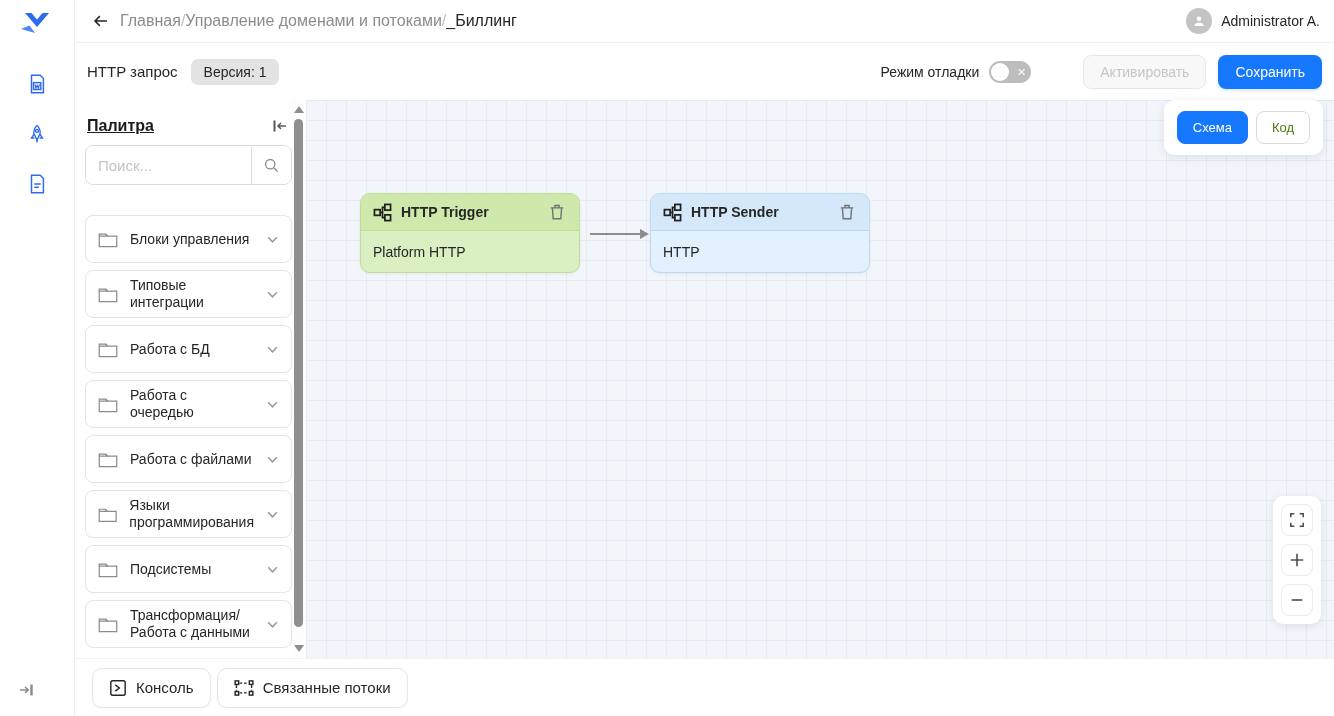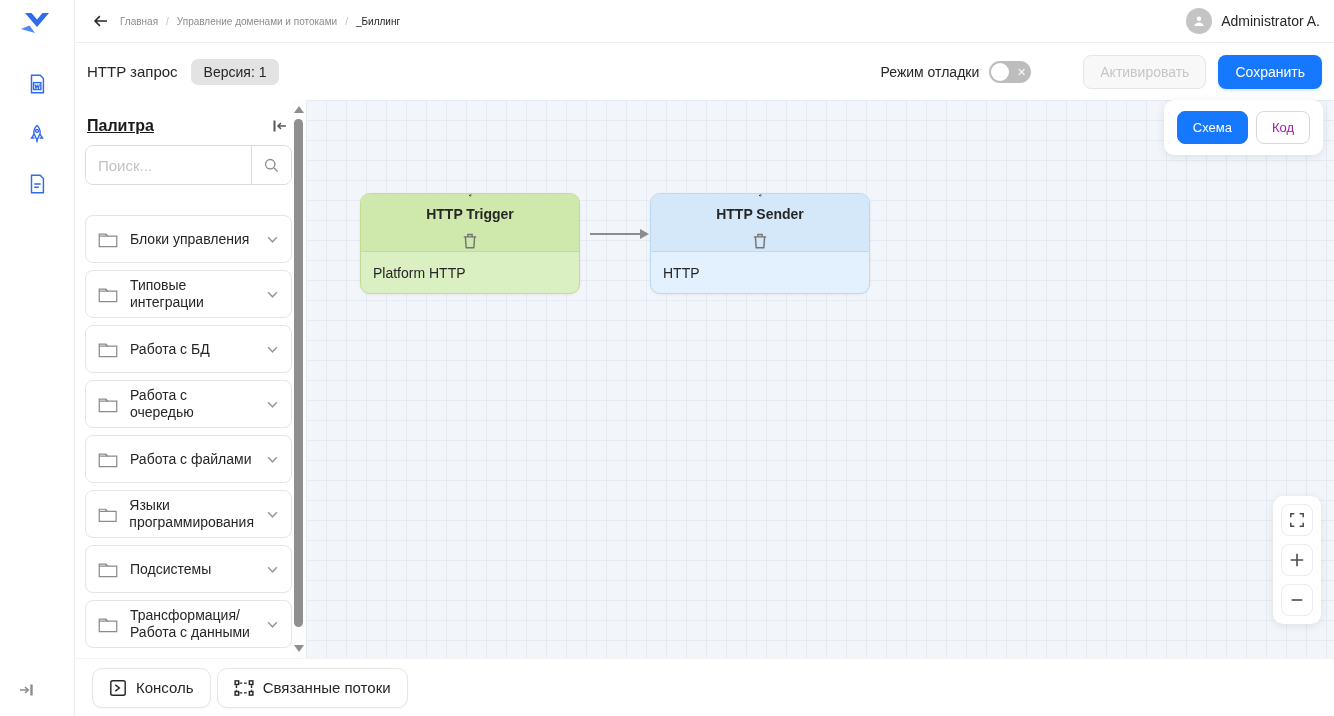--- a/index.html
+++ b/index.html
@@ -11,21 +11,21 @@
   .logo { margin-top:8px; cursor:pointer; }
   .side-icons { margin-top:30px; display:flex; flex-direction:column; gap:26px; align-items:center; }
   .side-icon { width:24px; height:24px; display:flex; align-items:center; justify-content:center; cursor:pointer; }
   .side-collapse { position:absolute; bottom:14px; left:18px; cursor:pointer; }
 
   .main { flex:1; display:flex; flex-direction:column; height:716px; min-width:0; }
 
   
   .topbar { height:43px; background:#fff; border-bottom:1px solid #f0f0f0; display:flex; align-items:center; padding:0 14px 0 15px; flex:0 0 43px; }
   .back-btn { width:22px; height:22px; display:flex; align-items:center; justify-content:center; cursor:pointer; margin-right:8px; }
-  .breadcrumb { display:flex; align-items:flex-start; gap:8px; font-size:10px; color:#8c8c8c; }
+  .breadcrumb { display:flex; align-items:flex-start; font-size:16px; color:#8c8c8c; }
   .breadcrumb .sep { color:#bfbfbf; }
   .breadcrumb .current { color:#262626; }
   .topbar-right { margin-left:auto; display:flex; align-items:center; gap:9px; }
   .avatar { width:26px; height:26px; border-radius:50%; background:#c4c4c4; display:flex; align-items:center; justify-content:center; }
   .user-name { font-size:14px; color:#262626; }
 
   
   .toolbar { height:57px; background:#fff; display:flex; align-items:center; padding:0 12px; flex:0 0 57px; }
   .flow-title { font-size:15px; color:#262626; }
   .version-badge { margin-left:13px; background:#e3e3e3; border-radius:7px; padding:5px 13px; font-size:14px; color:#262626; }
@@ -58,35 +58,35 @@
   .pscroll .arr { position:absolute; left:2px; width:0; height:0; border-left:5px solid transparent; border-right:5px solid transparent; cursor:pointer; }
   .pscroll .arr-up { top:6px; border-bottom:7px solid #8f8f8f; }
   .pscroll .arr-down { bottom:6px; border-top:7px solid #8f8f8f; }
   .pscroll .thumb { position:absolute; left:2px; top:19px; width:9px; height:508px; background:#8f8f8f; border-radius:5px; cursor:pointer; }
 
   .canvas { flex:1; position:relative; background-color:#f2f5f9;
     background-image:linear-gradient(#e6ebf3 1px, transparent 1px),linear-gradient(90deg,#e6ebf3 1px, transparent 1px);
     background-size:20px 20px; min-width:0; }
 
   .node { position:absolute; width:220px; border-radius:10px; overflow:hidden; box-shadow:0 1px 3px rgba(0,0,0,.06); cursor:pointer; }
-  .node-header { height:58px; display:flex; align-items:center; gap:9px; padding:0 12px;flex-direction:column; }
+  .node-header { height:37px; display:flex; align-items:center; gap:9px; padding:0 12px; }
   .node-title { flex:1; font-size:14px; font-weight:700; color:#262626; white-space:nowrap; }
   .node-body { height:41px; display:flex; align-items:center; padding:0 12px; font-size:14px; color:#262626; }
   .node-trash { display:flex; cursor:pointer; }
   .node-green { border:1px solid #c0dd96; background:#daf0c2; }
   .node-green .node-header { background:#cfe9ac; border-bottom:1px solid #c0dd96; }
   .node-blue { border:1px solid #b7dbf4; background:#e2f1fd; }
   .node-blue .node-header { background:#d4e8fa; border-bottom:1px solid #b7dbf4; }
 
   .edge { position:absolute; }
 
   .view-switch { position:absolute; top:0; right:11px; background:#fff; border-radius:10px; box-shadow:0 2px 10px rgba(0,0,0,.09); padding:11px 13px; display:flex; gap:8px; }
   .vs-btn { border-radius:8px; font-size:13px; padding:8px 15px; cursor:pointer; font-family:"Liberation Sans", sans-serif; }
   .vs-active { background:#1677ff; color:#fff; border:1px solid #1677ff; }
-  .vs-idle { background:#fff; color:#a21caf; border:1px solid #d9d9d9;text-align:center; }
+  .vs-idle { background:#fff; color:#4d7c0f; border:1px solid #d9d9d9;text-align:center; }
 
   .zoom-panel { position:absolute; top:396px; right:13px; background:#fff; border-radius:10px; box-shadow:0 2px 10px rgba(0,0,0,.09); padding:8px; display:flex; flex-direction:column; gap:8px; }
   .zoom-btn { width:32px; height:32px; background:#fff; border:1px solid #ececec; border-radius:8px; display:flex; align-items:center; justify-content:center; cursor:pointer; color:#4d4d4d; }
 
   
   .bottombar { height:58px; background:#fff; border-top:1px solid #f3f3f3; display:flex; align-items:center; gap:6px; padding:0 17px; flex:0 0 58px; }
   .bb-btn { height:40px; background:#fff; border:1px solid #e6e6e6; border-radius:10px; box-shadow:0 1px 2px rgba(0,0,0,.04); display:flex; align-items:center; gap:9px; padding:0 16px; font-size:15px; color:#262626; cursor:pointer; font-family:"Liberation Sans", sans-serif; }
 </style>
 </head>
 <body>

